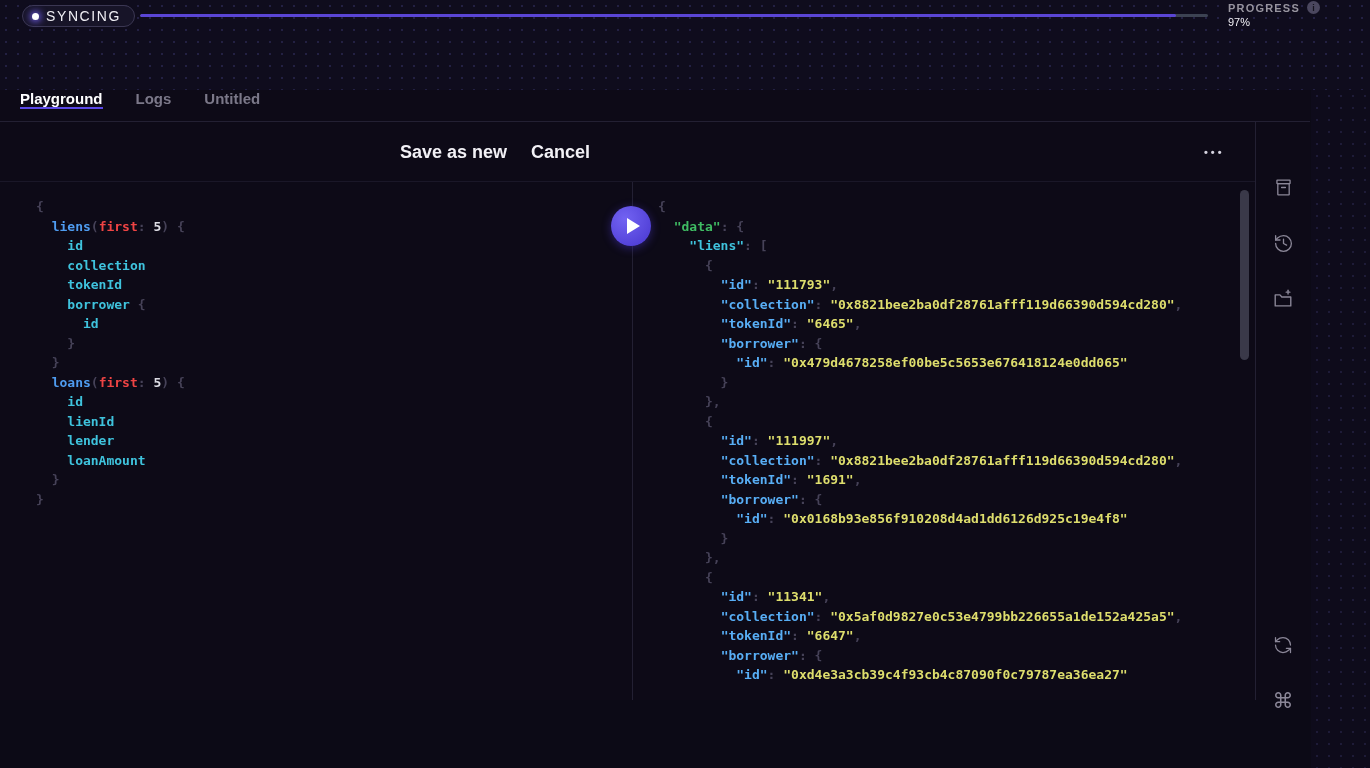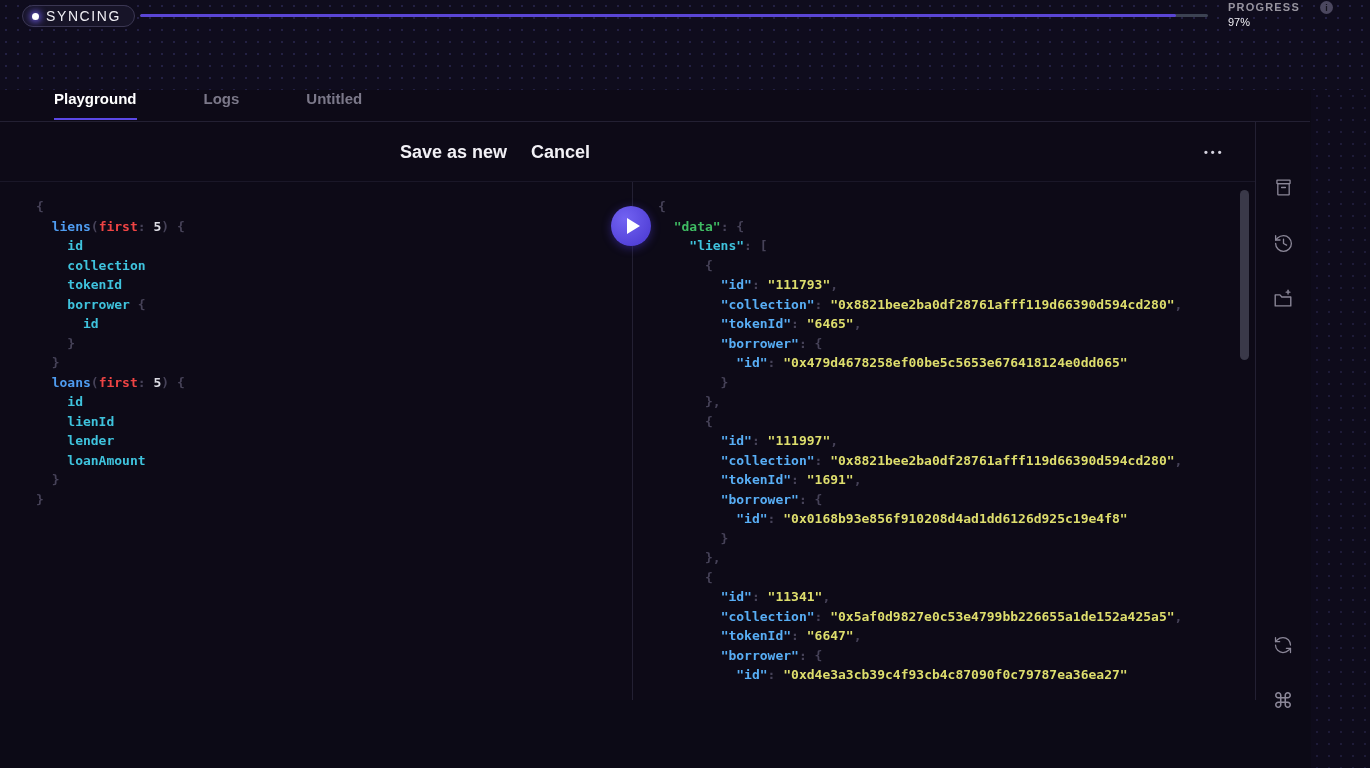--- a/index.html
+++ b/index.html
@@ -37,21 +37,21 @@
   }
   .sync-label { color:#f0eff5; font-size:14px; font-weight:normal; letter-spacing:1.6px; }
 
   .progress-track {
     position:absolute; left:140px; top:14px; width:1068px; height:3px;
     background:#3c4252; border-radius:2px; overflow:hidden;
   }
   .progress-fill { height:100%; background:#5a45d5; border-radius:2px; }
 
   .progress-info { position:absolute; left:1228px; top:1px; }
-  .progress-row { display:flex; align-items:flex-start; gap:20px; }
+  .progress-row { display:flex; align-items:center; gap:7px; }
   .progress-label { color:#97949f; font-size:11px; font-weight:bold; letter-spacing:1.2px; }
   .info-icon {
     width:13px; height:13px; border-radius:50%;
     background:#4b475f; color:#16131f;
     font-size:9px; font-weight:bold; font-style:normal;
     display:inline-flex; align-items:center; justify-content:center;
   }
   .progress-value { color:#efeef3; font-size:11px; margin-top:2px; }
 
   
@@ -59,23 +59,22 @@
     position:absolute; left:0; top:90px; width:1310px; height:610px;
     background:#0d0a17;
   }
   .tabbar {
     position:absolute; left:0; top:0; width:1310px; height:32px;
     display:flex; align-items:flex-start; padding-left:20px;
     border-bottom:1px solid #232033;
   }
   .tab {
     font-size:15px; font-weight:bold; color:#7b7889;
-    margin-right:33px; padding-bottom:11px; cursor:pointer;
+    margin-right:33px; cursor:pointer;
     border-bottom:2px solid transparent;
-    margin-left:34px;
   }
   .tab.active { color:#ffffff; border-bottom-color:#5b48e6; }
 
   .toolbar {
     position:absolute; left:0; top:32px; width:1255px; height:60px;
     border-bottom:1px solid #1a1728;
   }
   .query-name {
     position:absolute; left:20px; top:8px; width:350px; height:45px;
     background:#1b1828; border:none; border-radius:4px;

